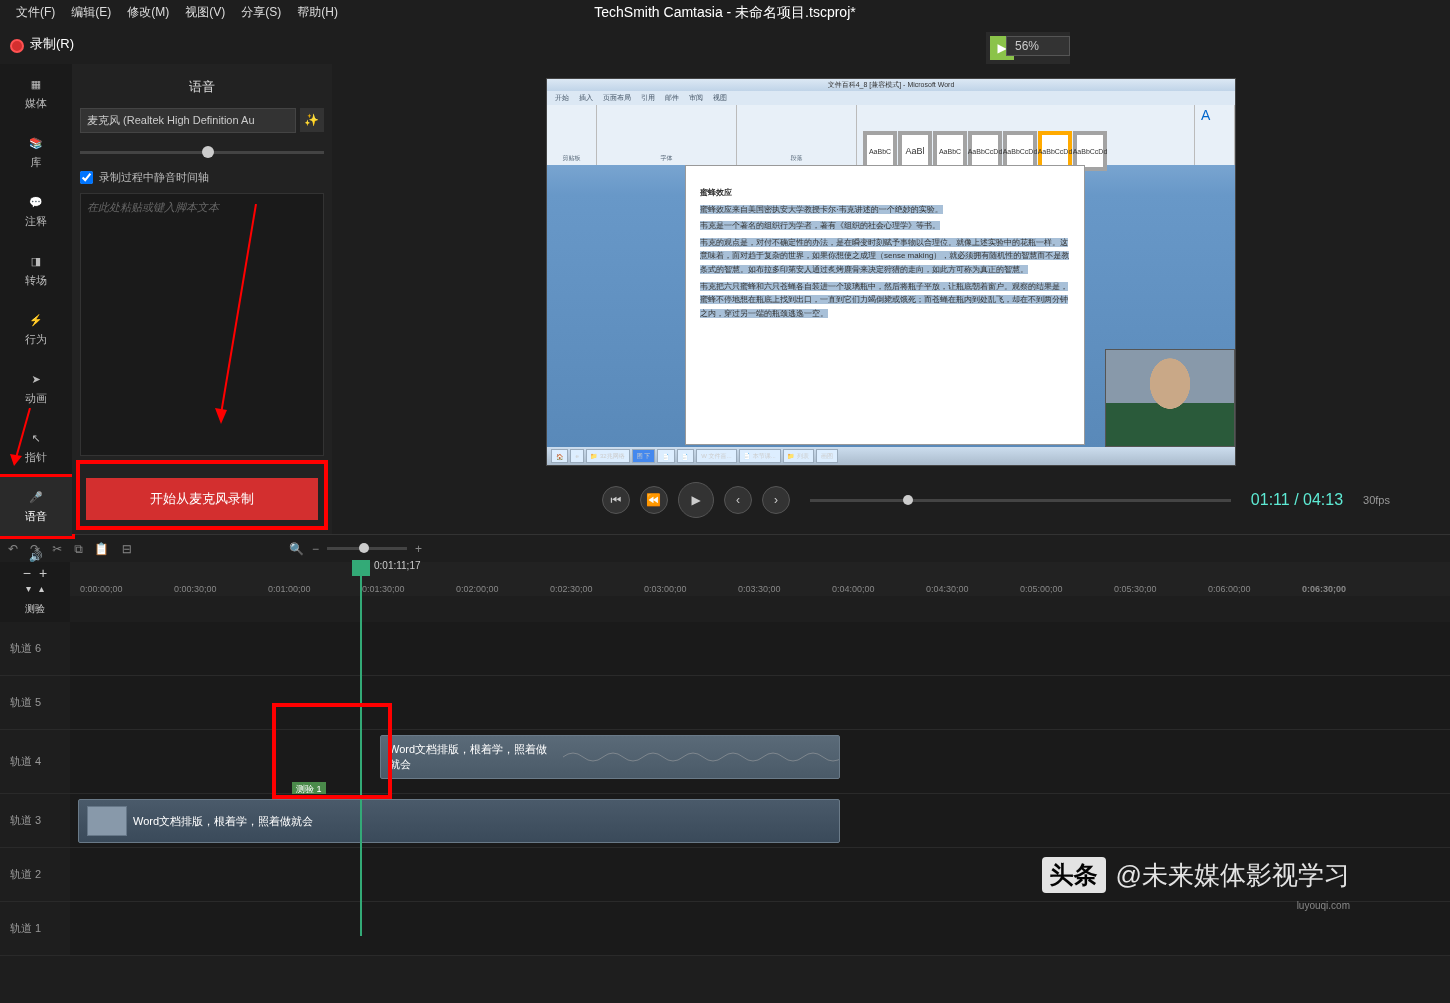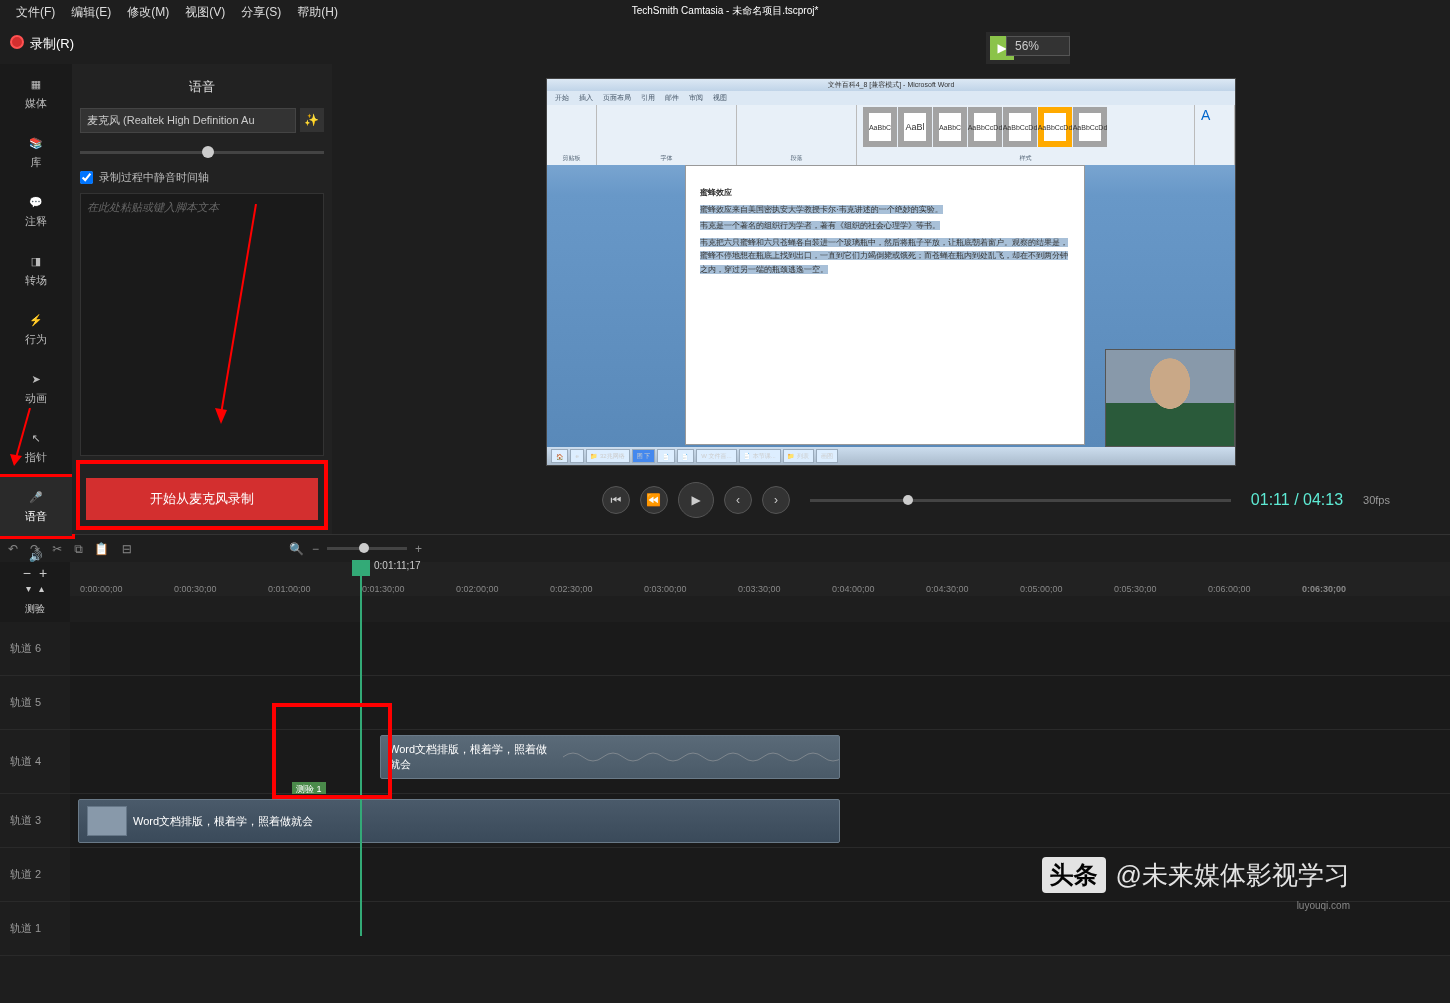--- a/index.html
+++ b/index.html
@@ -1,21 +1,21 @@
 <!DOCTYPE html>
 <html><head>
 <meta charset="utf-8">
 <style>
 * { margin: 0; padding: 0; box-sizing: border-box; font-family: 'Microsoft YaHei', Arial, sans-serif; }
 body { background: #1e1e1e; color: #ccc; font-size: 12px; width: 1450px; height: 1003px; overflow: hidden; position: relative; }
 .menubar { display: flex; align-items: center; height: 24px; background: #1e1e1e; padding: 0 8px; }
 .menubar span { padding: 0 8px; font-size: 12px; color: #ddd; cursor: pointer; }
-.title { position: absolute; left: 50%; transform: translateX(-50%); top: 4px; color: #fff; font-size: 10px; text-align: right; }
+.title { position: absolute; left: 50%; transform: translateX(-50%); top: 4px; color: #fff; font-size: 14px; text-align: right; }
 .toolbar-row { display: flex; align-items: center; height: 40px; padding: 0 10px; }
-.record-btn { display: flex; align-items: flex-start; gap: 6px; color: #fff; font-size: 13px; }
+.record-btn { display: flex; align-items: flex-end; gap: 6px; color: #fff; font-size: 13px; }
 .rec-dot { width: 14px; height: 14px; border-radius: 50%; background: #d32f2f; border: 2px solid #ff5252; }
 .edit-tools { position: absolute; right: 380px; top: 32px; display: flex; gap: 2px; background: #2a2a2a; padding: 4px; }
 .edit-tools .tool { width: 24px; height: 24px; display: flex; align-items: center; justify-content: center; color: #fff; }
 .edit-tools .tool.active { background: #8bc34a; }
 .zoom-select { position: absolute; right: 480px; top: 36px; background: #333; border: 1px solid #555; color: #ccc; padding: 2px 30px 2px 8px; font-size: 12px; }
 .main-area { display: flex; height: 470px; }
 .left-sidebar { width: 72px; background: #1a1a1a; display: flex; flex-direction: column; }
 .sidebar-item { display: flex; flex-direction: column; align-items: center; padding: 12px 0; gap: 4px; cursor: pointer; font-size: 11px; color: #bbb; }
 .sidebar-item.active { background: #2a2a2a; color: #fff; }
 .sidebar-item.highlighted { outline: 3px solid #ff0000; }
@@ -35,21 +35,21 @@
 .record-mic-wrap { outline: 4px solid #ff0000; padding: 6px; margin-top: 8px; }
 .preview-area { flex: 1; display: flex; flex-direction: column; align-items: center; padding: 14px 40px 0; position: relative; }
 .preview-canvas { width: 690px; height: 388px; background: #fff; position: relative; border: 1px solid #444; }
 .word-mock { width: 100%; height: 100%; background: linear-gradient(#a8c8e8, #6898c8 30%, #5888b8); position: relative; }
 .word-title { height: 12px; background: linear-gradient(#dce8f4, #c0d4e8); font-size: 7px; text-align: center; color: #333; line-height: 12px; }
 .word-tabs { height: 14px; background: #dce8f4; display: flex; font-size: 7px; align-items: center; padding-left: 8px; gap: 10px; color: #456; }
 .word-ribbon { height: 60px; background: #e8f0f8; display: flex; }
 .ribbon-group { border-right: 1px solid #bbb; padding: 2px 6px; display: flex; flex-direction: column; justify-content: space-between; }
 .ribbon-label { font-size: 6px; color: #567; text-align: center; }
 .style-boxes { display: flex; gap: 1px; }
-.style-box { width: 34px; height: 40px; border: 6px solid #a3a3a3; background: #fff; font-size: 7px; display: flex; align-items: center; justify-content: center; color: #333; }
+.style-box { width: 34px; height: 40px; border: 4px solid #a3a3a3; background: #fff; font-size: 7px; display: flex; align-items: center; justify-content: center; color: #333; margin-top: 24px; }
 .word-doc { position: absolute; top: 86px; left: 138px; width: 400px; height: 280px; background: #fff; border: 1px solid #999; padding: 20px 14px; font-size: 8px; color: #333; line-height: 1.7; }
 .word-doc p { margin-bottom: 3px; }
 .word-doc .hl { background: #a8c0d8; }
 .word-taskbar { position: absolute; bottom: 0; left: 0; right: 0; height: 18px; background: linear-gradient(#cde, #abc); display: flex; align-items: center; padding: 0 4px; gap: 2px; }
 .tb-item { height: 14px; background: #def; border: 1px solid #9ab; font-size: 6px; padding: 0 4px; display: flex; align-items: center; }
 .webcam { position: absolute; right: 0; bottom: 18px; width: 130px; height: 98px; background: #2a3830; border: 1px solid #555; }
 .webcam-person { width: 100%; height: 100%; background: radial-gradient(ellipse 40px 50px at 50% 35%, #c9a887 0%, #c9a887 50%, transparent 51%), linear-gradient(#8899aa 0%, #8899aa 55%, #2a5a3a 55%); }
 .playback-controls { display: flex; align-items: center; gap: 10px; margin-top: 16px; width: 100%; padding: 0 20px; }
 .pb-btn { width: 28px; height: 28px; border-radius: 50%; background: #333; border: 1px solid #555; display: flex; align-items: center; justify-content: center; color: #ccc; cursor: pointer; }
 .pb-btn.play { width: 36px; height: 36px; }
@@ -220,20 +220,21 @@
               <div class="ribbon-label">样式</div>
             </div>
           <div class="ribbon-group" style="width:40px;">
               <div style="color:#06c;font-size:14px;">A</div>
             </div>
         </div>
         <div class="word-doc">
           <p><b>蜜蜂效应</b></p>
           <p><span class="hl">蜜蜂效应来自美国密执安大学教授卡尔·韦克讲述的一个绝妙的实验。</span></p>
           <p><span class="hl">韦克是一个著名的组织行为学者，著有《组织的社会心理学》等书。</span></p>
+          <p><span class="hl">韦克的观点是，对付不确定性的办法，是在瞬变时刻赋予事物以合理位。就像上述实验中的花瓶一样。这意味着，面对趋于复杂的世界，如果你想使之成理（sense making），就必须拥有随机性的智慧而不是教条式的智慧。如布拉多印第安人通过炙烤鹿骨来决定狩猎的走向，如此方可称为真正的智慧。</span></p>
           <p><span class="hl">韦克把六只蜜蜂和六只苍蝇各自装进一个玻璃瓶中，然后将瓶子平放，让瓶底朝着窗户。观察的结果是，蜜蜂不停地想在瓶底上找到出口，一直到它们力竭倒毙或饿死；而苍蝇在瓶内到处乱飞，却在不到两分钟之内，穿过另一端的瓶颈逃逸一空。</span></p>
         </div>
         <div class="word-taskbar">
           <div class="tb-item">🏠</div>
             <div class="tb-item">e</div>
             <div class="tb-item">📁 32兆网络</div>
             <div class="tb-item" style="background:#48e;">图  下</div>
             <div class="tb-item">📄</div>
             <div class="tb-item">📄</div>
             <div class="tb-item">W 文件百...</div>

